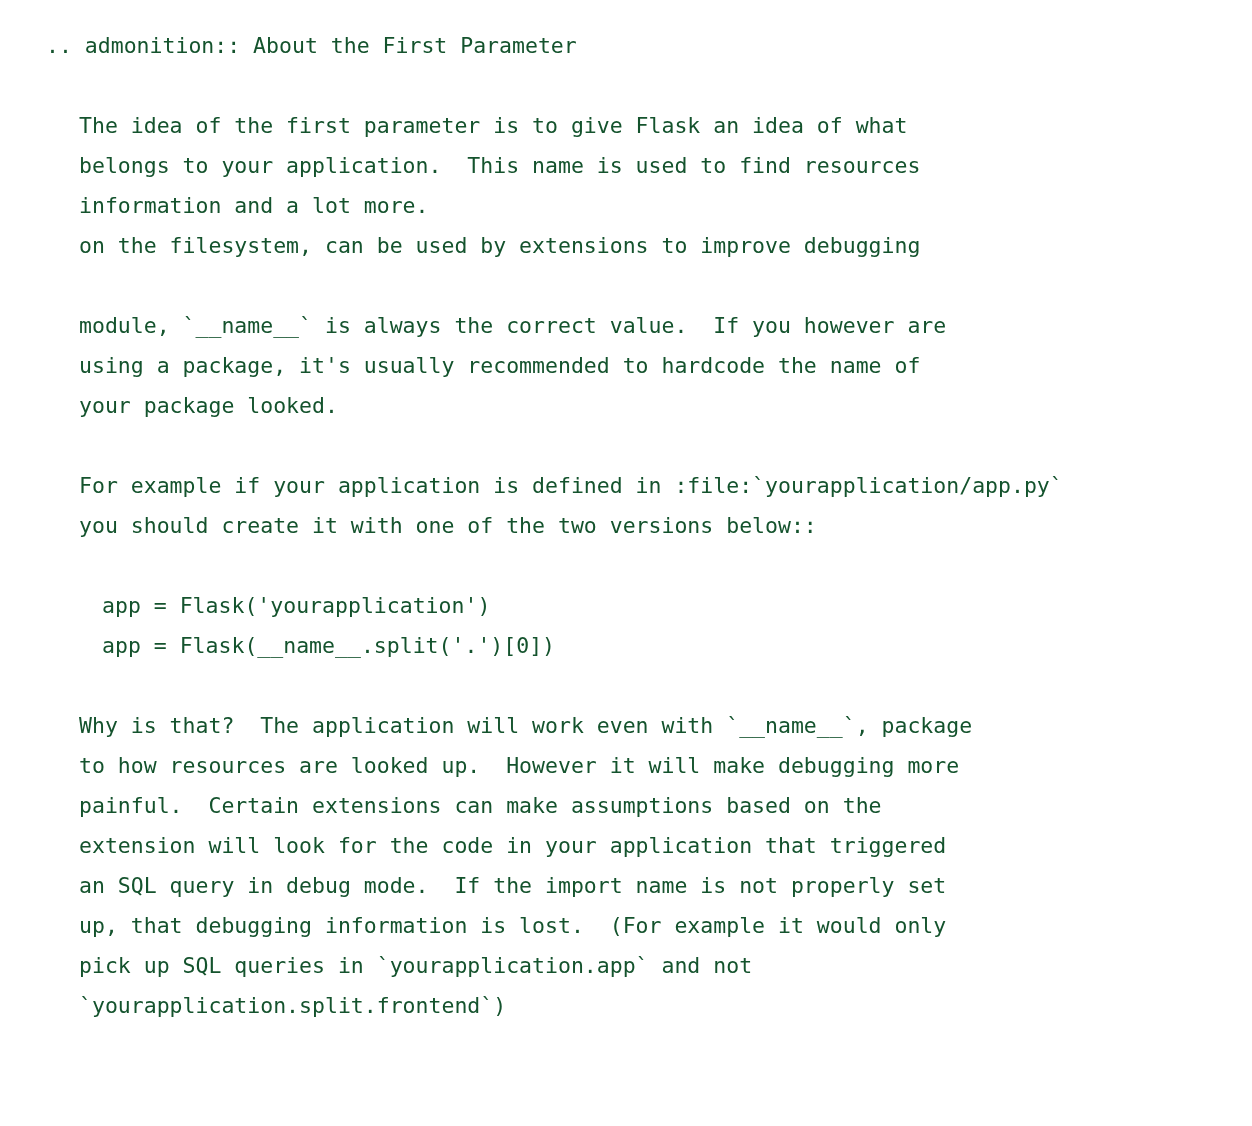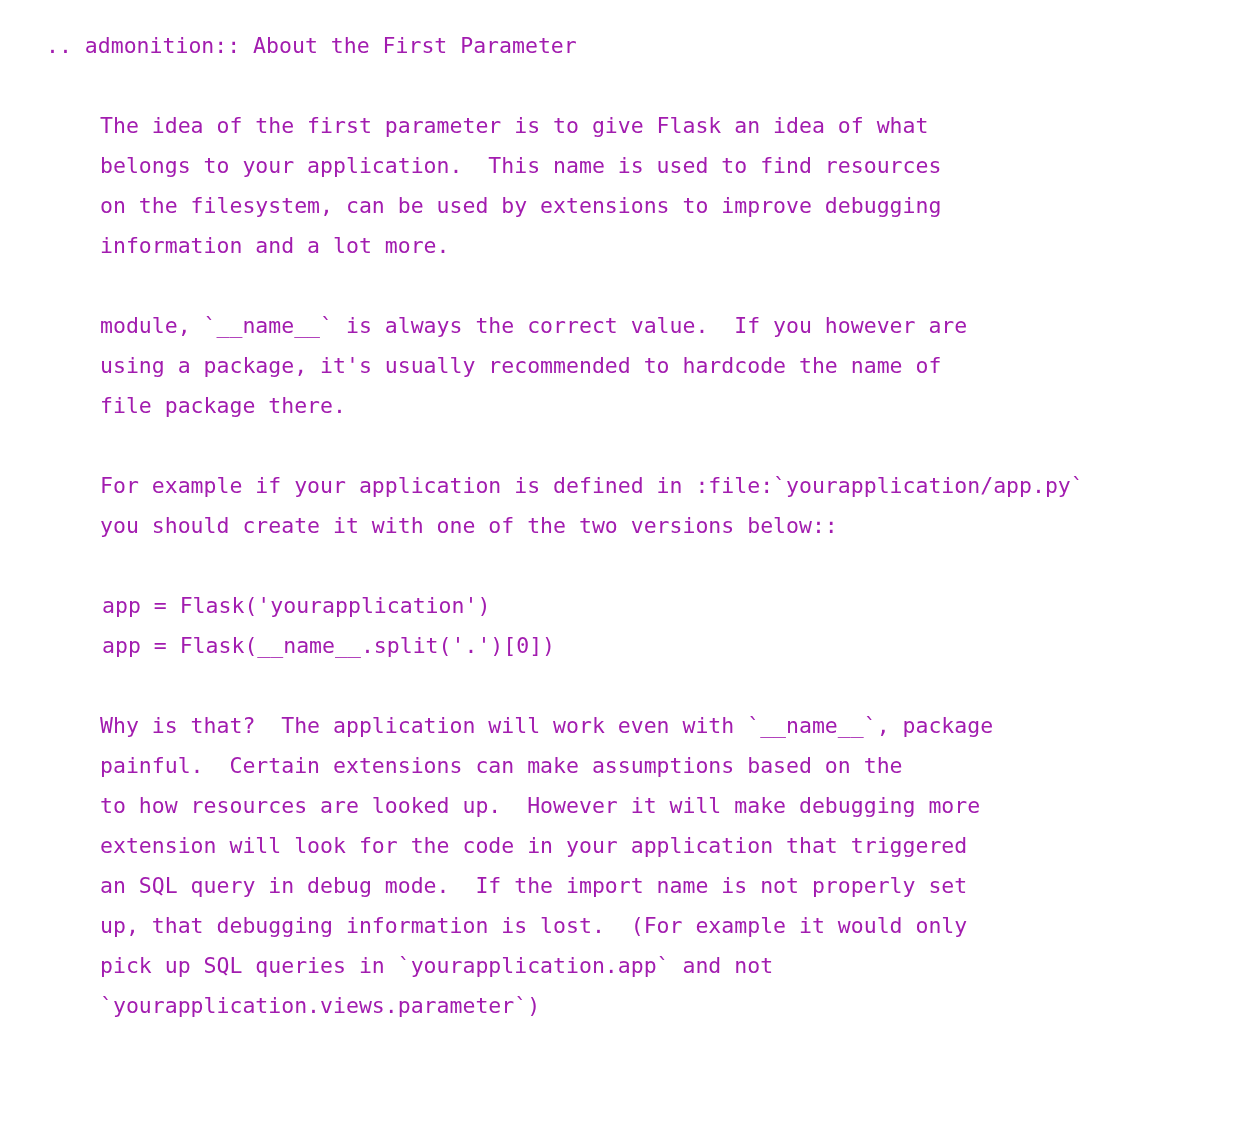--- a/index.html
+++ b/index.html
@@ -21,28 +21,28 @@
     width: 1252px;
     height: 1126px;
     box-sizing: border-box;
     padding: 26px 0 0 0;
   }
   .src-line {
     font-size: 21.5px;
     line-height: 40px;
     letter-spacing: 0px;
     white-space: pre;
-    color: #a21caf;
+    color: #14532d;
     margin: 0;
     padding: 0;
   }
   
   .lvl-0 { padding-left: 46px; }
   
-  .lvl-1 { padding-left: 100px; }
+  .lvl-1 { padding-left: 79px; }
   
   .lvl-2 { padding-left: 102px; }
   .blank-line {
     height: 40px;
     line-height: 40px;
     font-size: 21.5px;
     white-space: pre;
   }
   .block { margin: 0; padding: 0; }
 </style>
@@ -51,44 +51,44 @@
 
 <div id="doc">
   <div id="blocks-root">
       <div class="block">
         <div class="src-line lvl-0">.. admonition:: About the First Parameter</div>
       </div>
       <div class="blank-line"> </div>
       <div class="block">
         <div class="src-line lvl-1">The idea of the first parameter is to give Flask an idea of what</div>
         <div class="src-line lvl-1">belongs to your application.  This name is used to find resources</div>
+        <div class="src-line lvl-1">information and a lot more.</div>
         <div class="src-line lvl-1">on the filesystem, can be used by extensions to improve debugging</div>
-        <div class="src-line lvl-1">information and a lot more.</div>
       </div>
       <div class="blank-line"> </div>
       <div class="block">
         <div class="src-line lvl-1">module, `__name__` is always the correct value.  If you however are</div>
         <div class="src-line lvl-1">using a package, it's usually recommended to hardcode the name of</div>
-        <div class="src-line lvl-1">file package there.</div>
+        <div class="src-line lvl-1">your package looked.</div>
       </div>
       <div class="blank-line"> </div>
       <div class="block">
         <div class="src-line lvl-1">For example if your application is defined in :file:`yourapplication/app.py`</div>
         <div class="src-line lvl-1">you should create it with one of the two versions below::</div>
       </div>
       <div class="blank-line"> </div>
       <div class="block">
         <div class="src-line lvl-2">app = Flask('yourapplication')</div>
         <div class="src-line lvl-2">app = Flask(__name__.split('.')[0])</div>
       </div>
       <div class="blank-line"> </div>
       <div class="block">
         <div class="src-line lvl-1">Why is that?  The application will work even with `__name__`, package</div>
+        <div class="src-line lvl-1">to how resources are looked up.  However it will make debugging more</div>
         <div class="src-line lvl-1">painful.  Certain extensions can make assumptions based on the</div>
-        <div class="src-line lvl-1">to how resources are looked up.  However it will make debugging more</div>
         <div class="src-line lvl-1">extension will look for the code in your application that triggered</div>
         <div class="src-line lvl-1">an SQL query in debug mode.  If the import name is not properly set</div>
         <div class="src-line lvl-1">up, that debugging information is lost.  (For example it would only</div>
         <div class="src-line lvl-1">pick up SQL queries in `yourapplication.app` and not</div>
-        <div class="src-line lvl-1">`yourapplication.views.parameter`)</div>
+        <div class="src-line lvl-1">`yourapplication.split.frontend`)</div>
       </div>
     </div>
 </div>
 
 </body></html>

